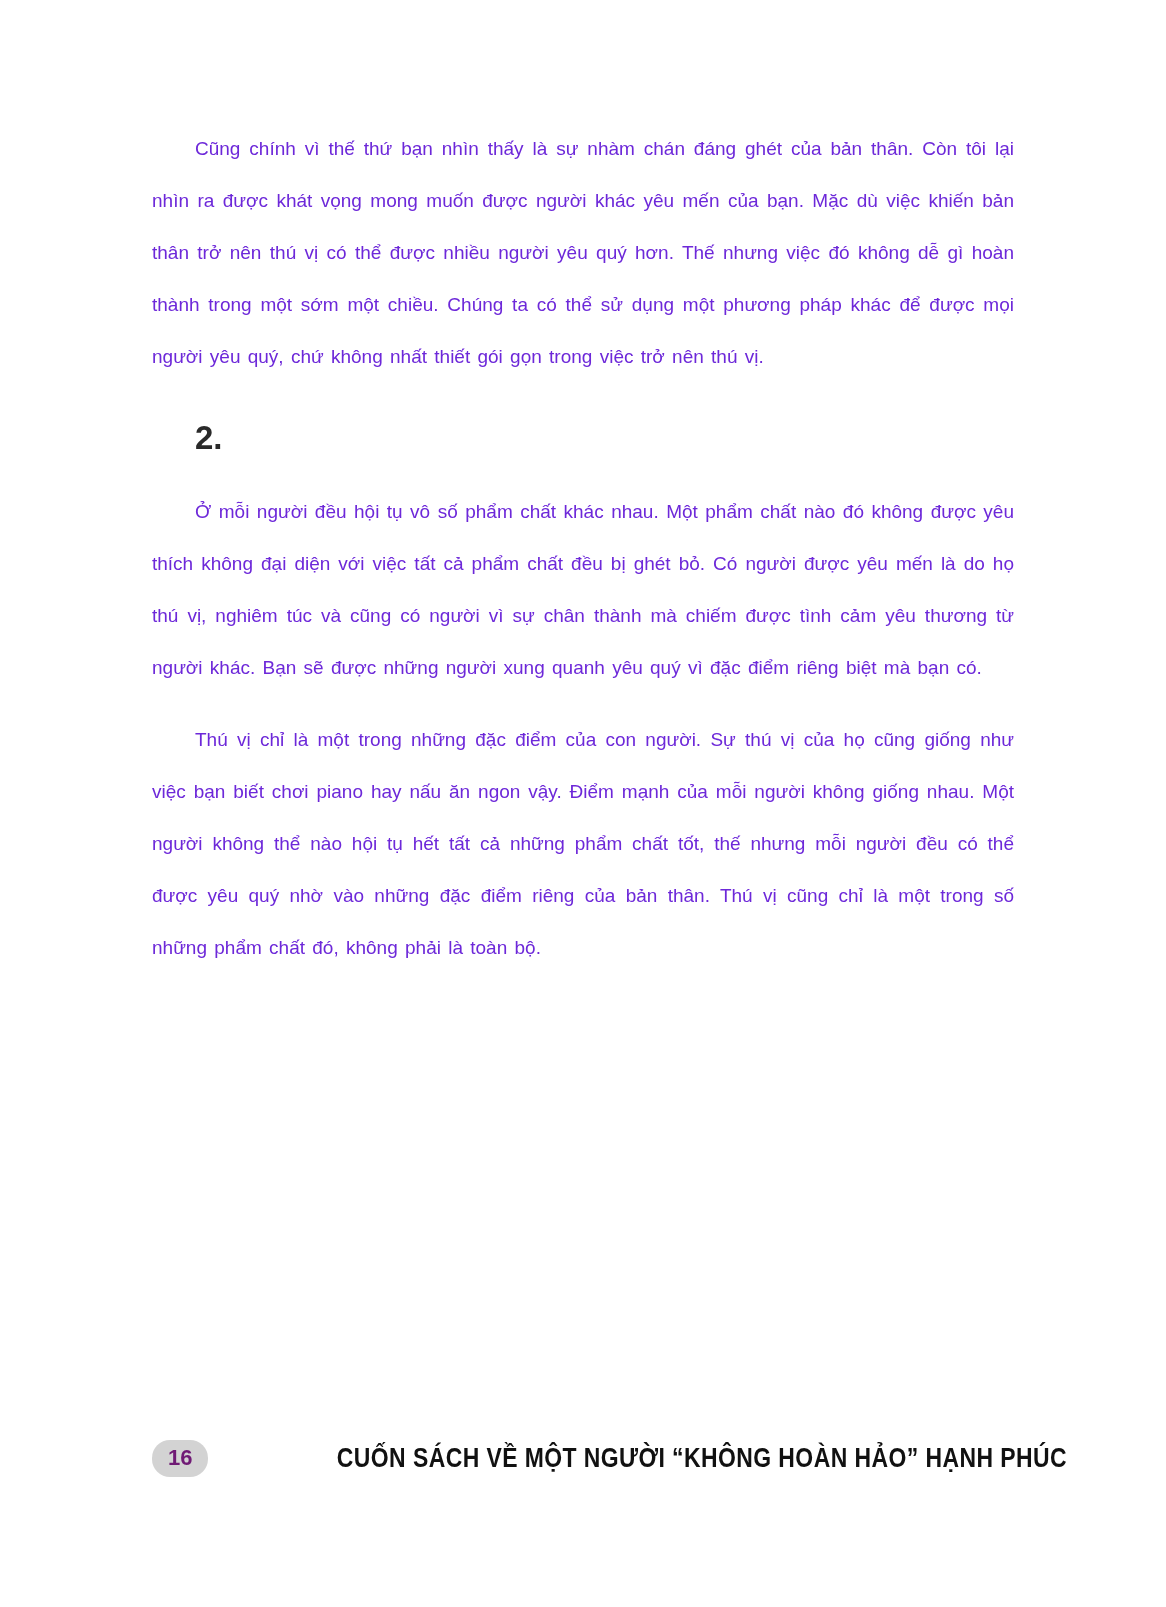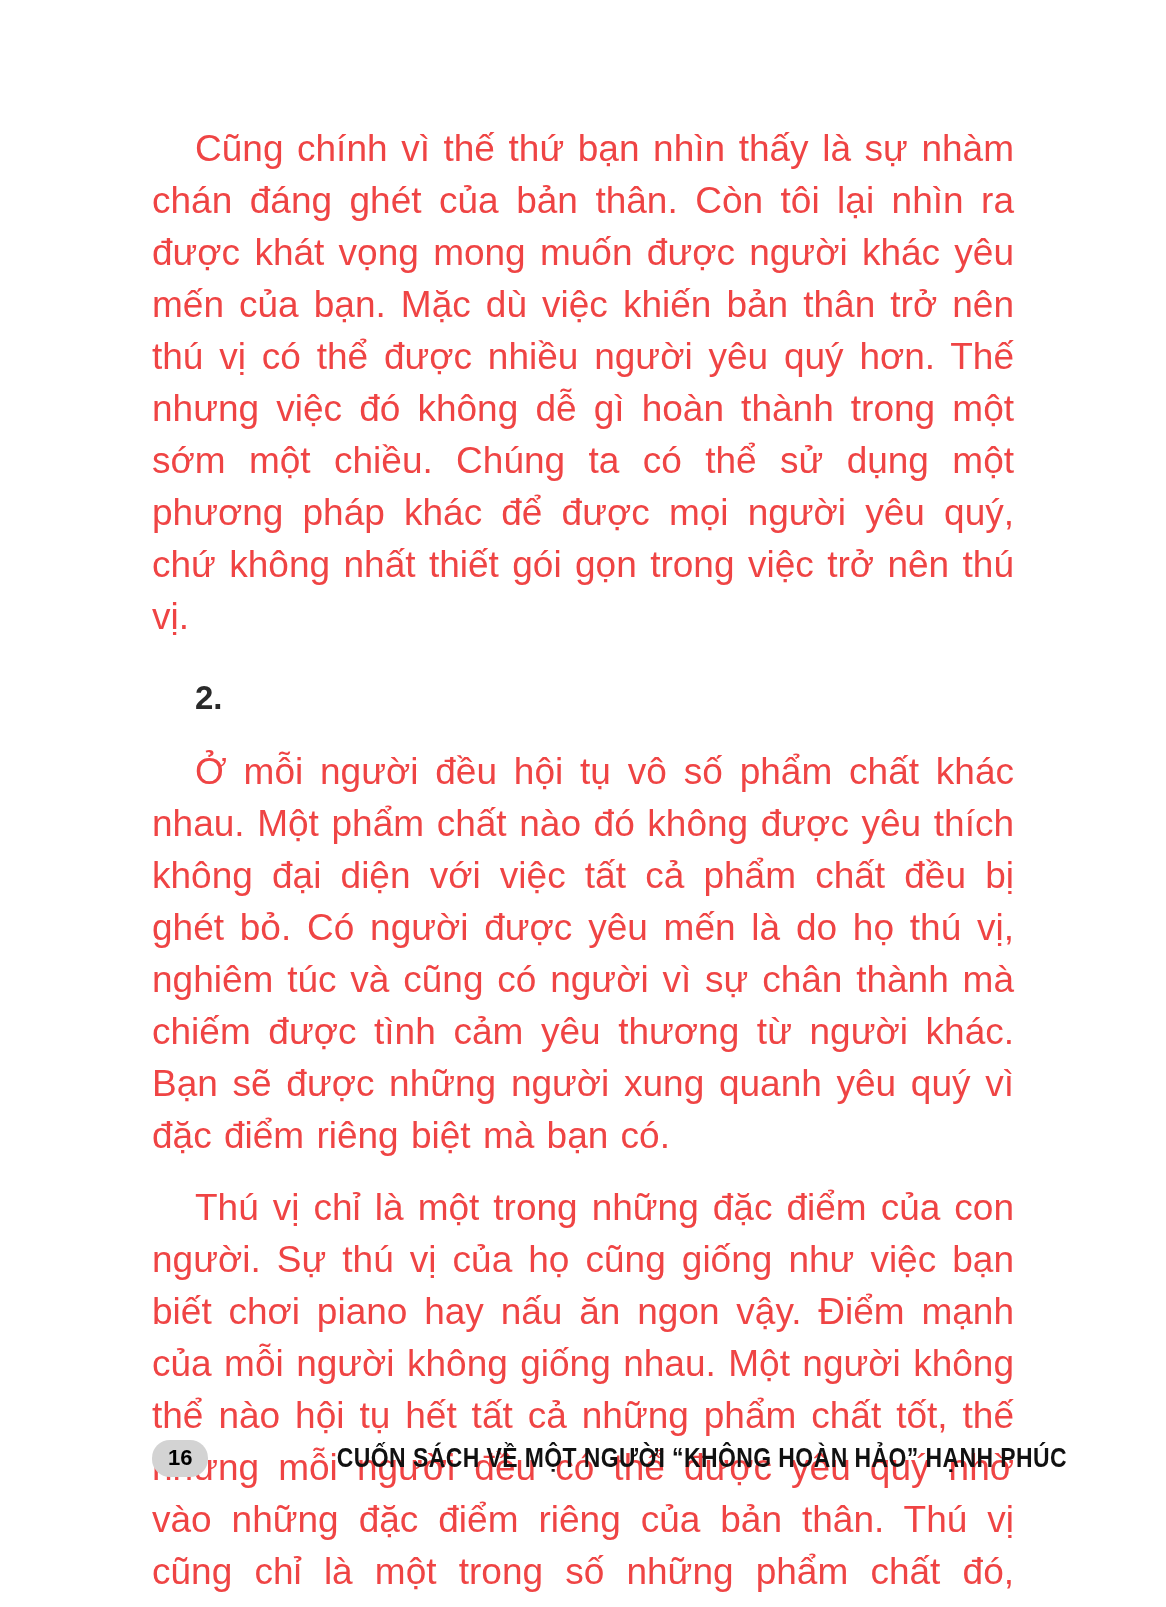--- a/index.html
+++ b/index.html
@@ -15,23 +15,23 @@
     margin: 0 auto;
     overflow: hidden;
   }
   .page-body {
     position: absolute;
     left: 152px;
     right: 152px;
     top: 123px;
   }
   .para {
-    font-size: 37px;
+    font-size: 19px;
     line-height: 52px;
-    color: #ef4444;
+    color: #6d28d9;
     text-align: justify;
     text-indent: 43px;
     word-spacing: 2px;
     margin: 0 0 20px 0;
   }
   .section-heading {
     font-size: 33px;
     font-weight: 700;
     color: #2a2a2a;
     text-indent: 43px;
@@ -44,21 +44,21 @@
     right: 152px;
     top: 1436px;
     height: 44px;
     display: flex;
     align-items: center;
     justify-content: space-between;
   }
   .page-number-badge {
     display: inline-block;
     background: #d3d3d3;
-    color: #000000;
+    color: #701a75;
     font-weight: 700;
     font-size: 22px;
     line-height: 1;
     padding: 7px 16px 8px 16px;
     border-radius: 18px;
   }
   .footer-book-title {
     display: inline-block;
     color: #111111;
     font-weight: 700;

